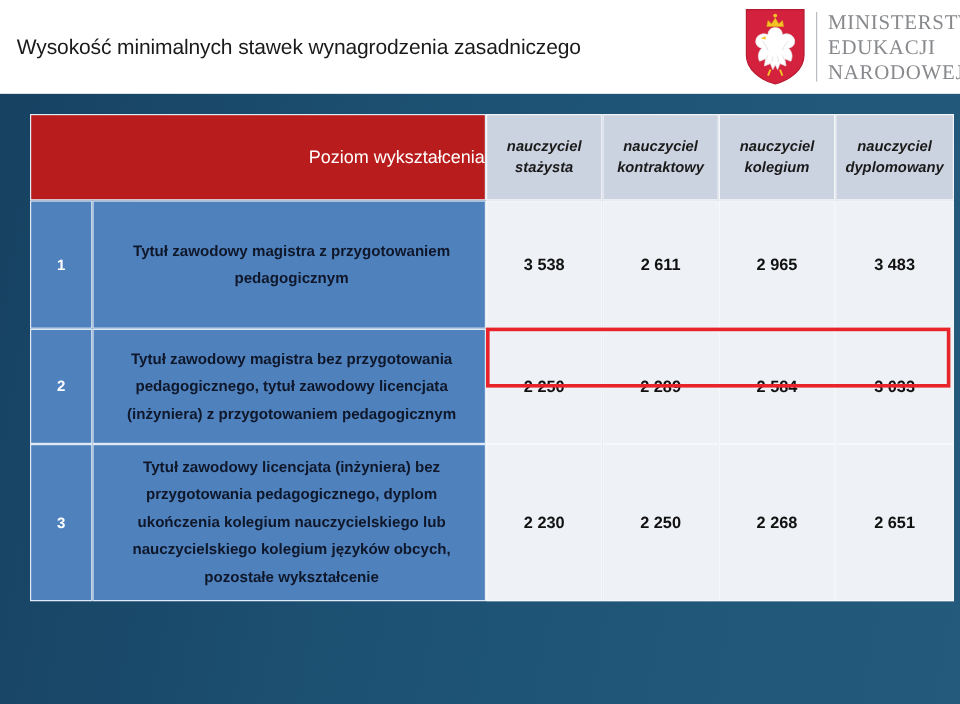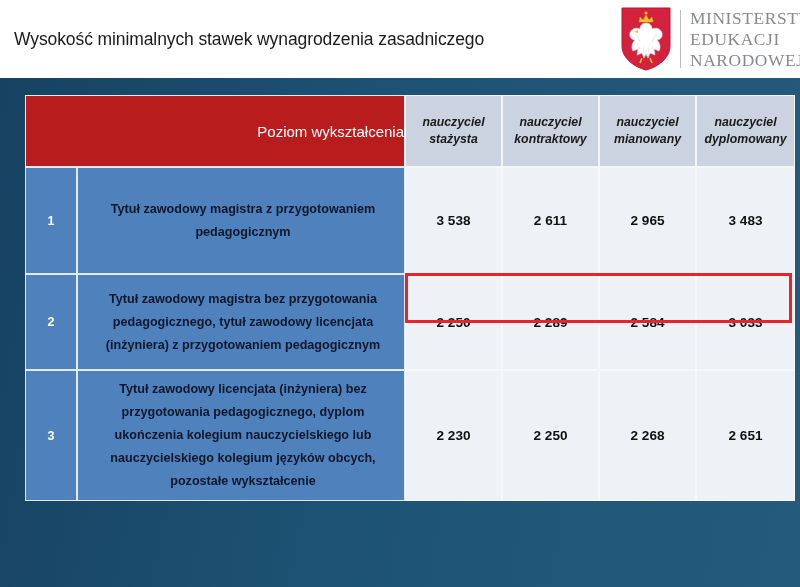--- a/index.html
+++ b/index.html
@@ -216,21 +216,21 @@
           <td class="hdr-rank">
             <span>nauczyciel</span><br>
             <span>stażysta</span>
           </td>
           <td class="hdr-rank">
             <span>nauczyciel</span><br>
             <span>kontraktowy</span>
           </td>
           <td class="hdr-rank">
             <span>nauczyciel</span><br>
-            <span>mianowany</span>
+            <span>kolegium</span>
           </td>
           <td class="hdr-rank">
             <span>nauczyciel</span><br>
             <span>dyplomowany</span>
           </td>
         </tr>
 
         <tr class="r1">
           <td class="cell-no">1</td>
           <td class="cell-desc">Tytuł zawodowy magistra z przygotowaniem pedagogicznym</td>

